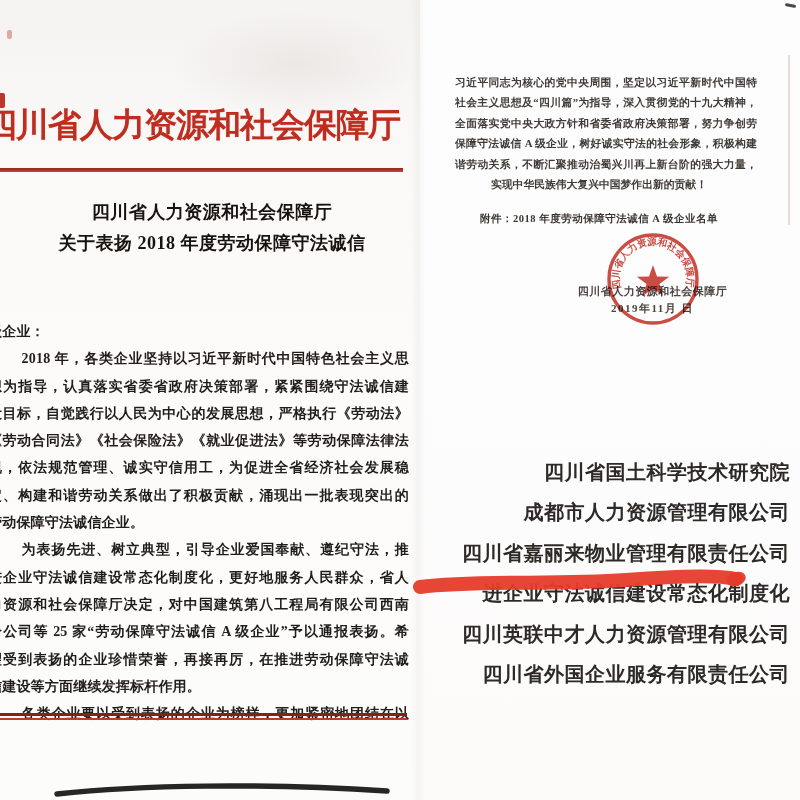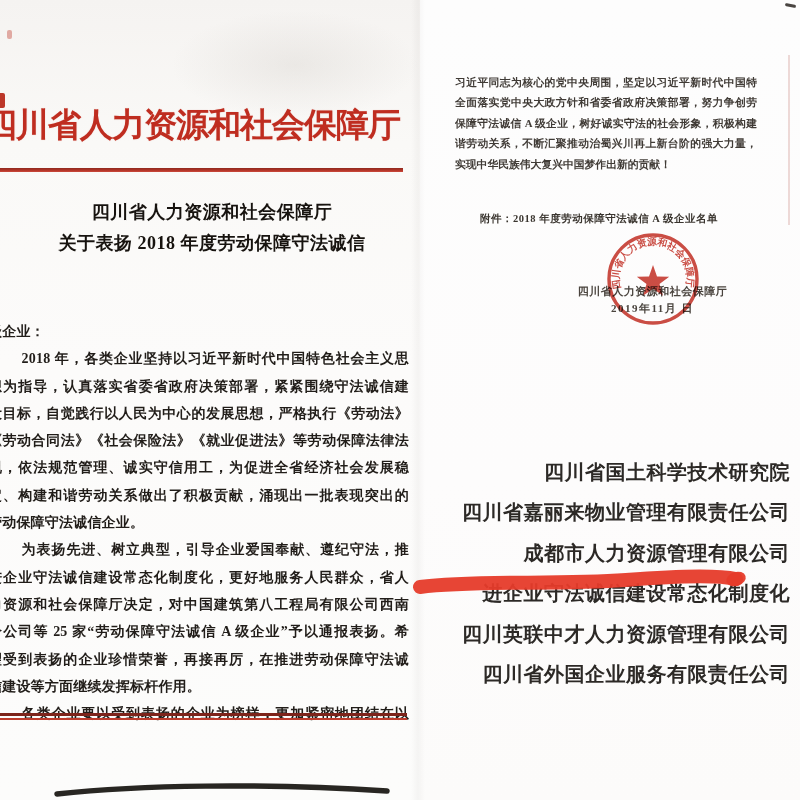--- a/index.html
+++ b/index.html
@@ -42,21 +42,21 @@
   .left-body .line.para { text-indent:2.4em; }
   .closing-rule { position:absolute; left:0; top:713px; width:407px; height:2px;
     border-top:3px solid #7d241b; border-bottom:2px solid #bd3a2b; }
   .curl-svg { position:absolute; left:30px; top:780px; }
 
   
   .right-body { position:absolute; left:455px; top:72px; width:302px;
     font-size:10.8px; font-weight:bold; color:#403b36; }
   .right-body .line { height:20.4px; line-height:20.4px; overflow:hidden;
     text-align:justify; text-align-last:justify; text-justify:inter-character; }
-  .right-body .line.short { text-align-last:left; white-space:nowrap; }
+  .right-body .line.short { text-align-last:left; white-space:nowrap;margin-left:36px; }
   .attachment { position:absolute; left:480px; top:212px; font-size:10.5px;
     font-weight:bold; color:#3a352f; letter-spacing:0.5px; white-space:nowrap; }
   .sig-agency { position:absolute; left:575px; top:284px; width:155px; text-align:center;
     font-size:11px; font-weight:bold; color:#4a443e; letter-spacing:0.5px; white-space:nowrap; }
   .sig-date { position:absolute; left:595px; top:301px; width:115px; text-align:center;
     font-size:11px; font-weight:bold; color:#4a443e; letter-spacing:1.5px; white-space:nowrap; }
   .seal-svg { position:absolute; left:603px; top:229px; width:100px; height:100px;
     opacity:0.88; mix-blend-mode:multiply; }
   .company-list { position:absolute; left:420px; top:452px; width:370px; }
   .company { height:40.4px; line-height:40.4px; font-size:20px; font-weight:600;
@@ -104,20 +104,21 @@
   </div>
 
   <div class="closing-rule"></div>
 
   <svg class="curl-svg" width="390" height="20" viewBox="0 0 390 20">
     <path d="M27 14 C 110 5, 230 3, 357 11" stroke="#16130f" stroke-width="5.5" fill="none" stroke-linecap="round" opacity="0.92"></path>
   </svg>
 
   <div class="right-body">
     <div class="line">习近平同志为核心的党中央周围，坚定以习近平新时代中国特色</div>
+    <div class="line">社会主义思想及“四川篇”为指导，深入贯彻党的十九大精神，</div>
     <div class="line">全面落实党中央大政方针和省委省政府决策部署，努力争创劳动</div>
     <div class="line">保障守法诚信 A 级企业，树好诚实守法的社会形象，积极构建和</div>
     <div class="line">谐劳动关系，不断汇聚推动治蜀兴川再上新台阶的强大力量，为</div>
     <div class="line short">实现中华民族伟大复兴中国梦作出新的贡献！</div>
   </div>
 
   <div class="attachment">附件：2018 年度劳动保障守法诚信 A 级企业名单</div>
 
   <div class="sig-agency">四川省人力资源和社会保障厅</div>
   <div class="sig-date">2019年11月 日</div>
@@ -126,22 +127,22 @@
     <circle cx="50" cy="50" r="44" fill="none" stroke="#c5352b" stroke-width="3.4"></circle>
     <polygon fill="#c5352b" points="50,36 54,47.5 66.2,47.7 56.5,55.1 60,66.8 50,59.8 40,66.8 43.5,55.1 33.8,47.7 46,47.5"></polygon>
     <path id="sealarc" d="M 18.1 61.6 A 34 34 0 1 1 81.9 61.6" fill="none"></path>
     <text font-size="9.6" fill="#c5352b" font-weight="bold" font-family="Liberation Serif, DejaVu Serif, serif">
       <textPath href="#sealarc" startOffset="2">四川省人力资源和社会保障厅</textPath>
     </text>
   </svg>
 
   <div class="company-list">
     <div class="company">四川省国土科学技术研究院</div>
+    <div class="company">成都市人力资源管理有限公司</div>
     <div class="company">四川省嘉丽来物业管理有限责任公司</div>
-    <div class="company">成都市人力资源管理有限公司</div>
     <div class="company">进企业守法诚信建设常态化制度化</div>
     <div class="company">四川英联中才人力资源管理有限公司</div>
     <div class="company">四川省外国企业服务有限责任公司</div>
   </div>
 
   <svg class="marker-svg" width="350" height="45" viewBox="0 0 350 45">
     <path d="M 14 29 C 70 22, 150 27, 220 22 C 270 18, 312 17, 330 21" stroke="#e63b2a" stroke-width="14" fill="none" stroke-linecap="round" opacity="0.95"></path>
     <ellipse cx="330" cy="21" rx="10" ry="7" fill="#e63b2a" opacity="0.95" transform="rotate(-18 330 21)"></ellipse>
   </svg>
 

